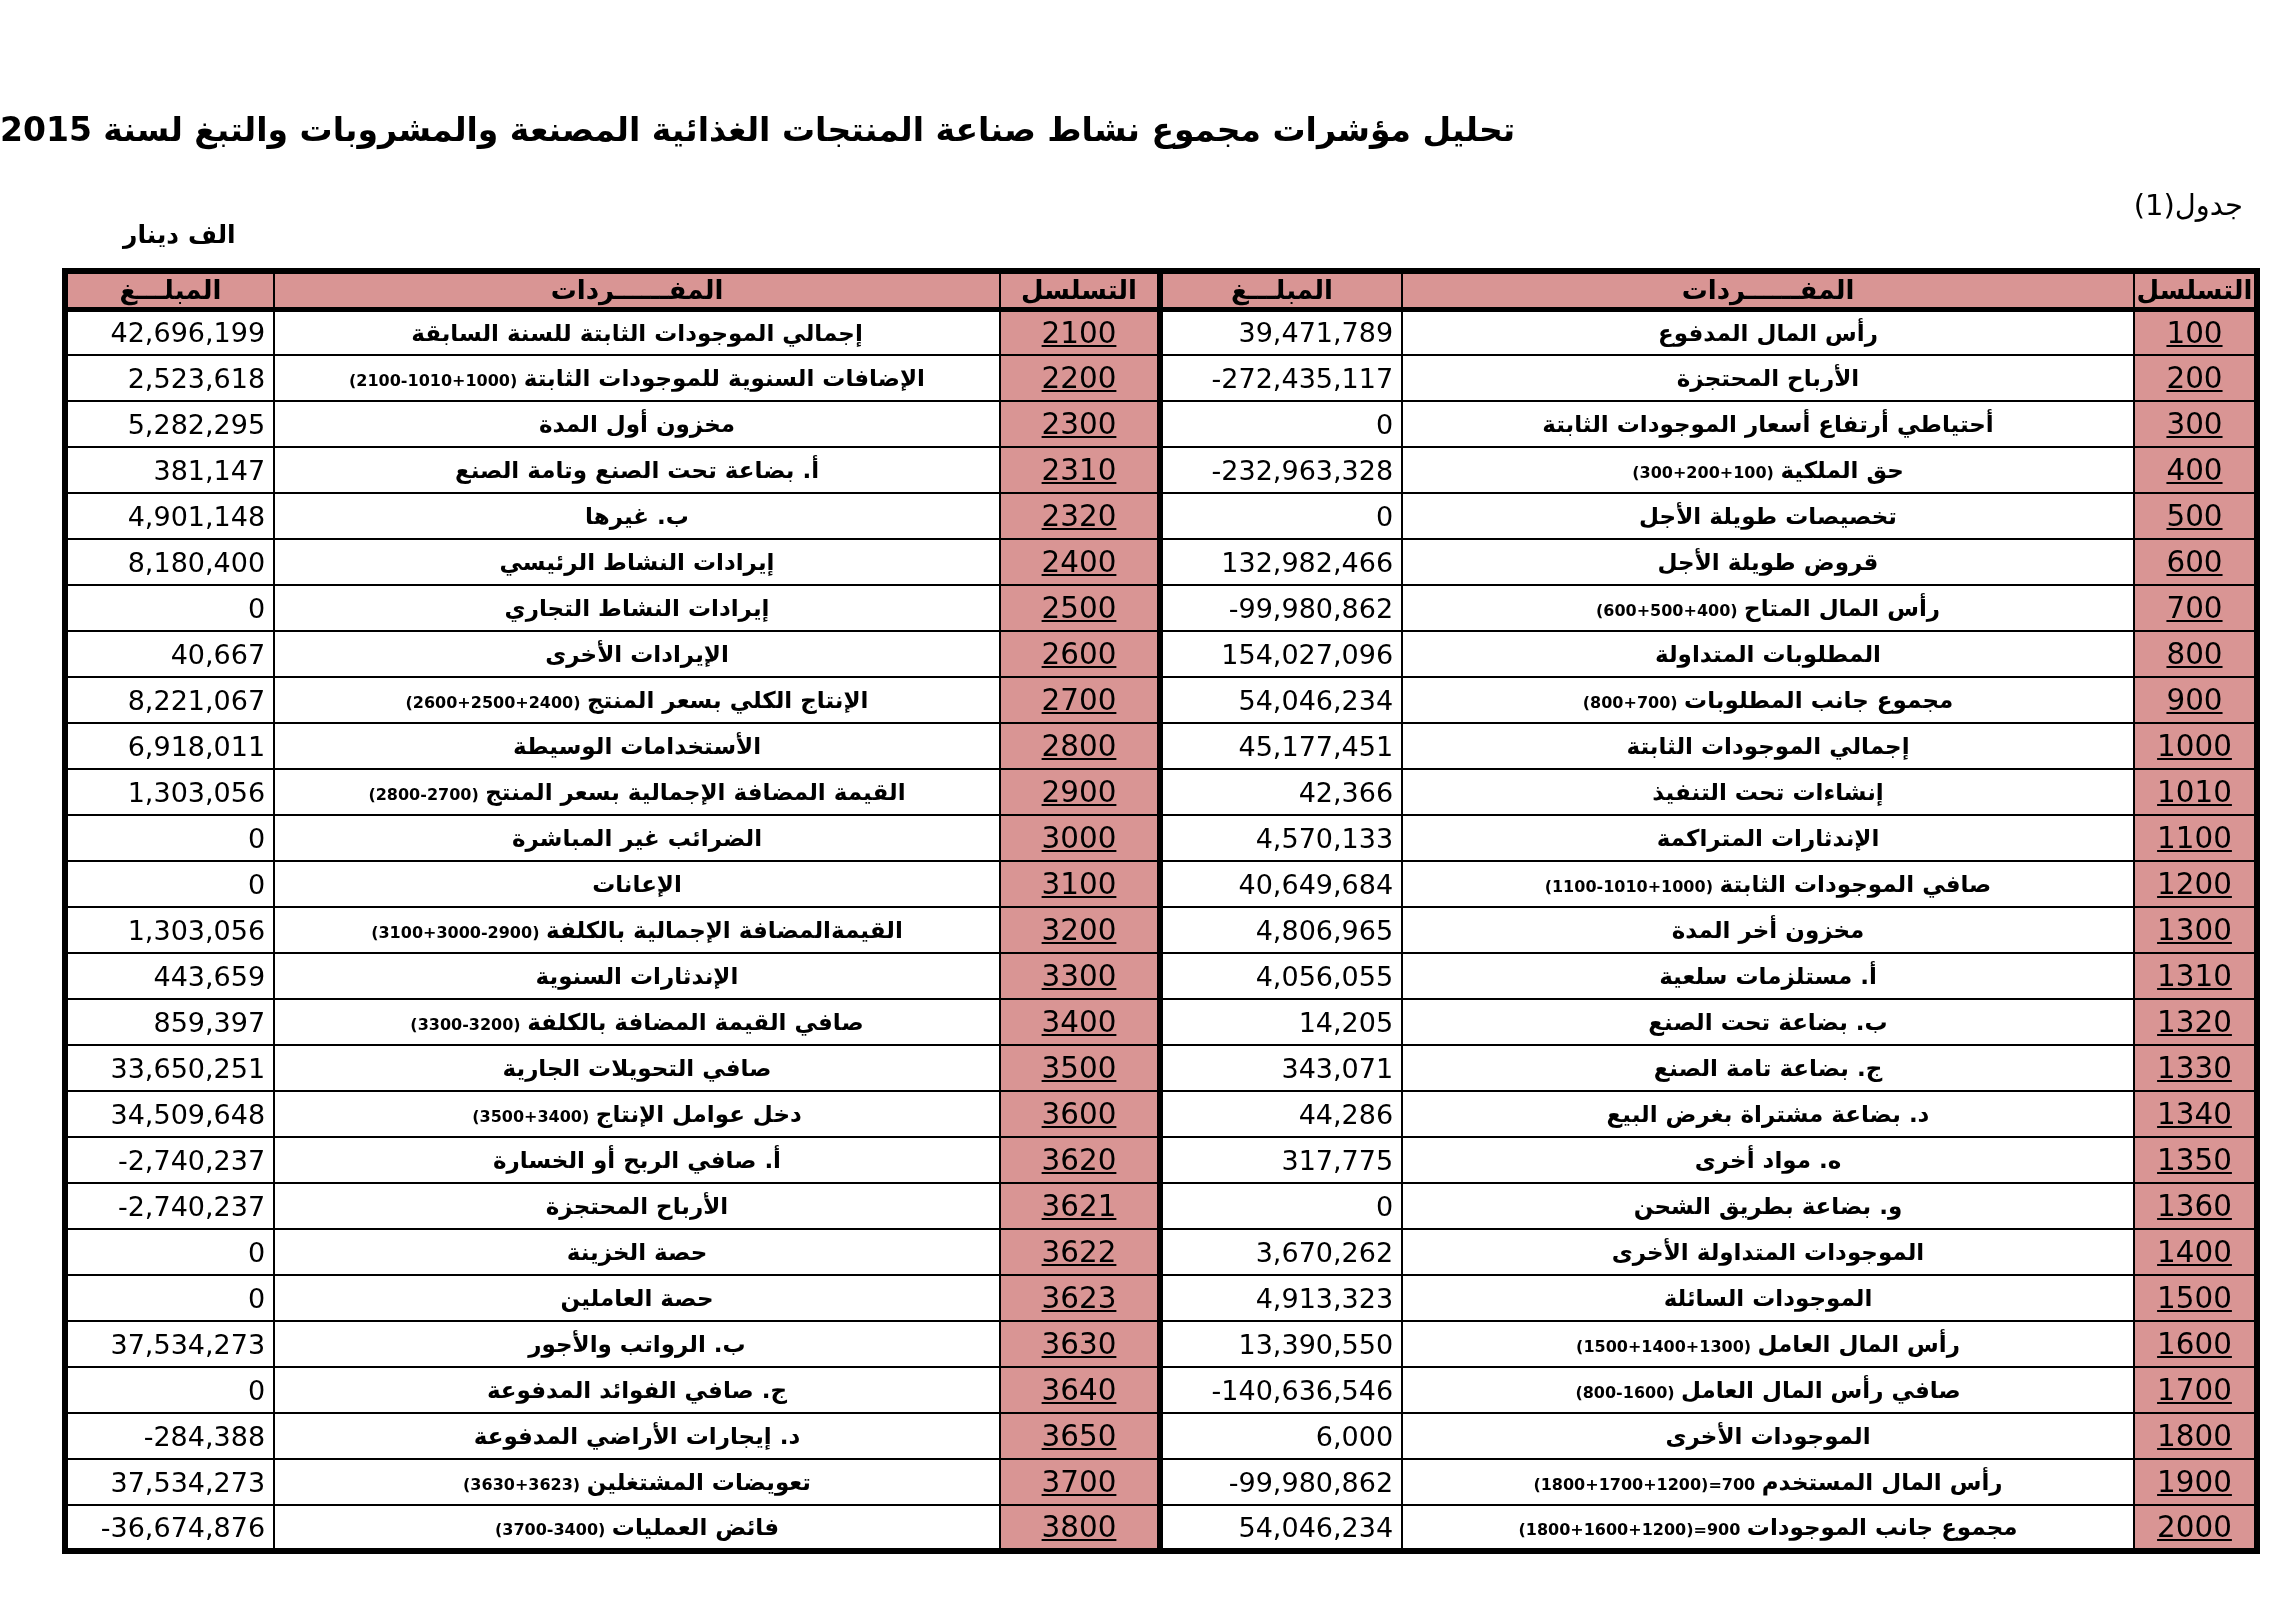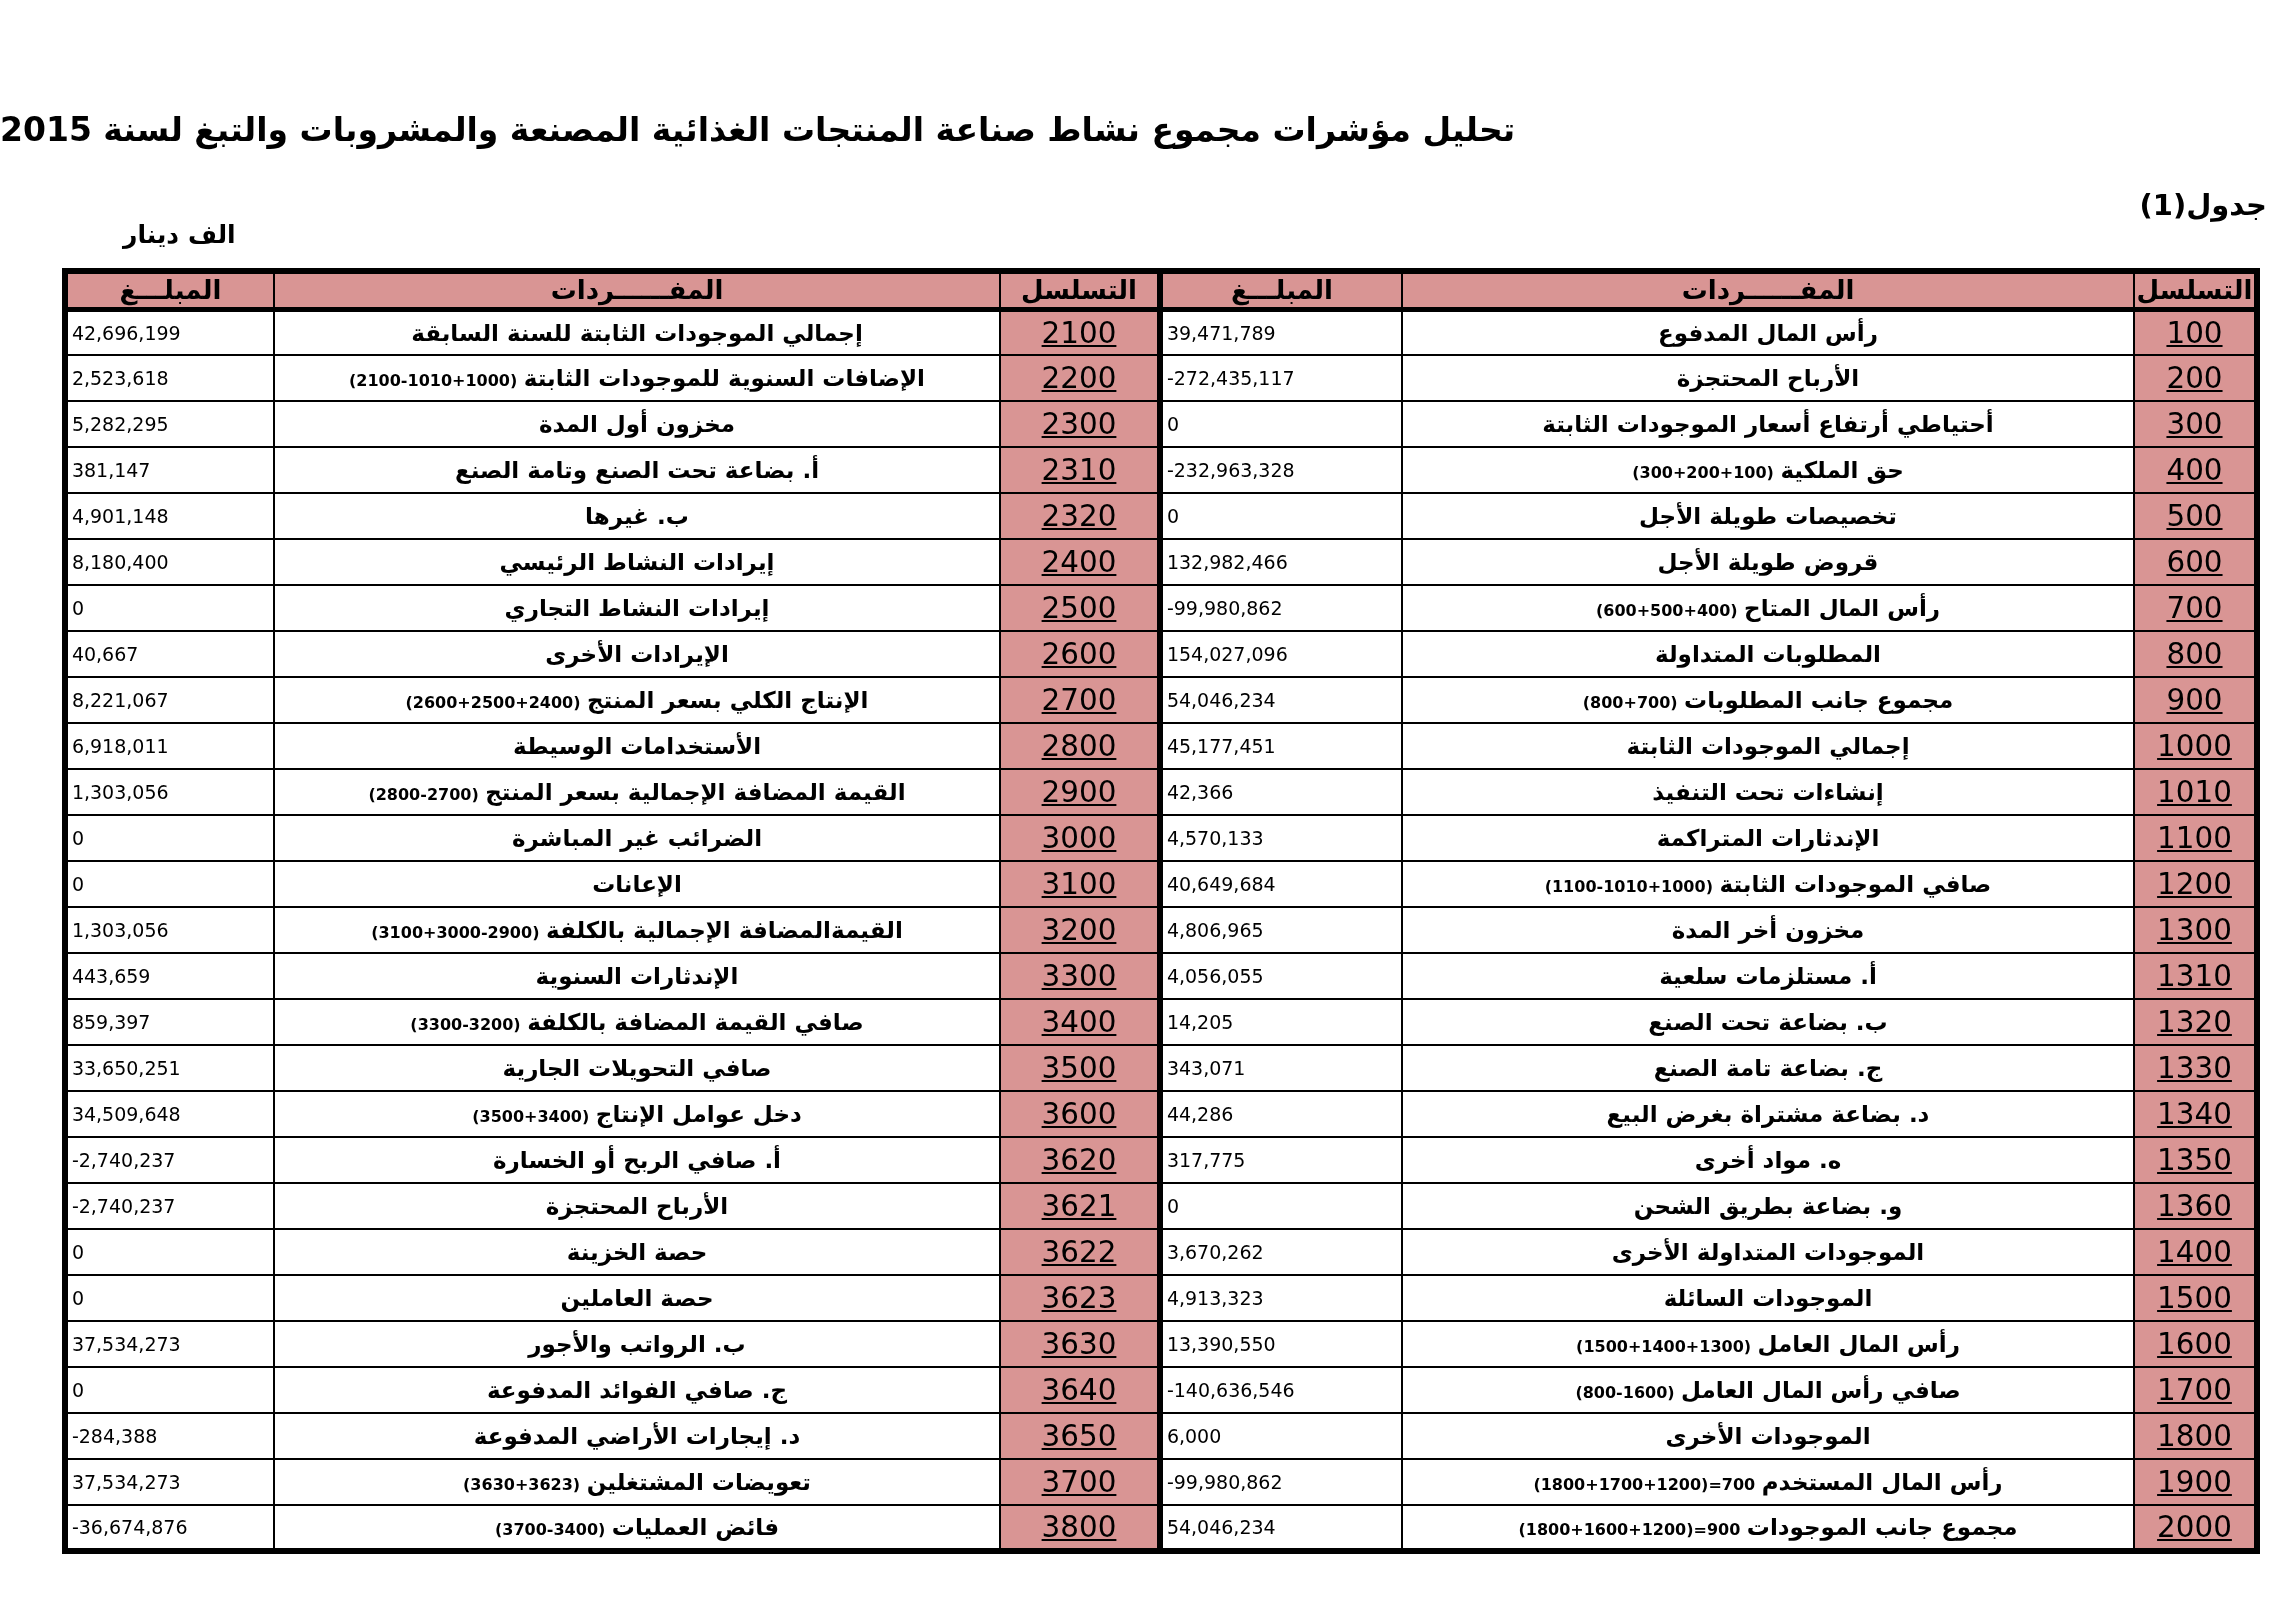--- a/index.html
+++ b/index.html
@@ -10,22 +10,22 @@
     background:var(--page-bg);
     font-family:"DejaVu Sans", sans-serif;
     color:#000;
   }
   .page-title{
     position:absolute;top:110px;left:0;width:100%;
     text-align:left;direction:rtl;
     font-size:33px;font-weight:bold;white-space:nowrap;
   }
   .table-number{
-    position:absolute;top:188px;right:28px;
-    direction:rtl;font-size:29px;font-weight:bold;
+    position:absolute;top:188px;right:52px;
+    direction:rtl;font-size:29px;font-weight:normal;
   }
   .unit-label{
     position:absolute;top:220px;left:123px;
     direction:rtl;font-size:25px;font-weight:bold;
   }
   table.indicators{
     position:absolute;top:268px;left:62px;width:2192px;
     direction:rtl;border-collapse:collapse;table-layout:fixed;
     border:6.5px solid var(--border-col);
   }
@@ -43,22 +43,22 @@
   thead th{border-bottom-width:5.9px;}
   td.serial{
     background:var(--header-bg);
     text-align:center;font-size:29.4px;font-weight:normal;text-decoration:underline;
   }
   td.items{
     text-align:center;font-size:23px;font-weight:bold;
     padding:0 2px;
   }
   td.amount{
-    direction:ltr;text-align:left;
-    font-size:19px;font-weight:normal;
+    direction:ltr;text-align:right;
+    font-size:27px;font-weight:normal;
     padding-right:7.9px;padding-left:3.9px;
   }
   .divider{border-right-width:6.5px;}
   .formula{
     display:inline-block;direction:ltr;unicode-bidi:isolate;
     font-size:16px;font-weight:bold;margin-right:6.5px;
   }
 </style>
 </head>
 <body>

